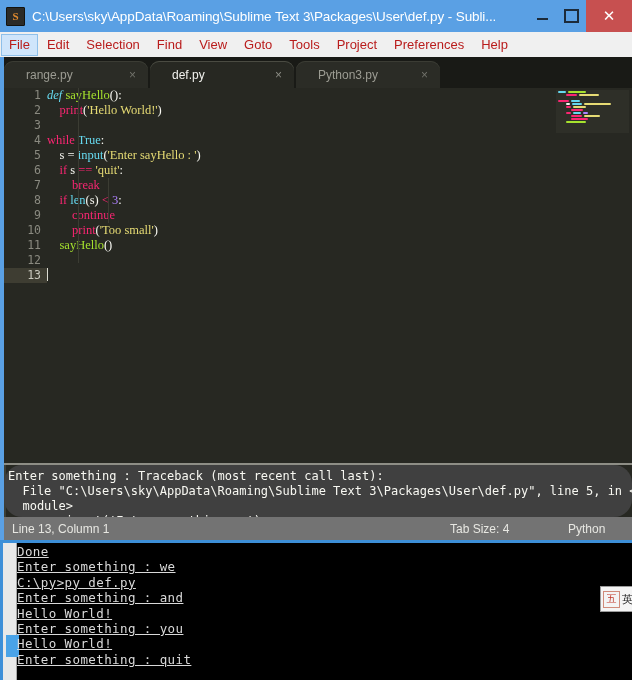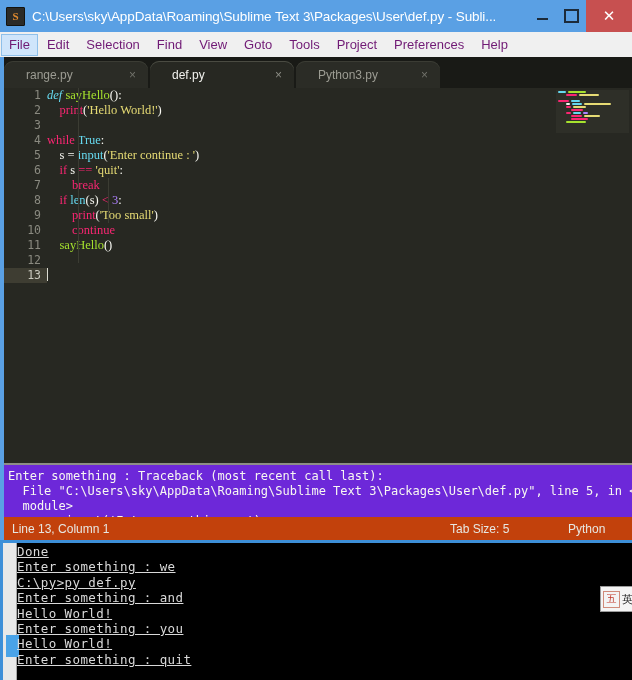--- a/index.html
+++ b/index.html
@@ -38,21 +38,21 @@
   .tb-btn .maxsq{width:11px;height:10px;border:2px solid #1c2b3a;display:block;}
   .tb-btn.close{width:46px;background:#c75050;font-size:15px;color:#fff;}
 
   
   .menubar{
     position:absolute;left:0;top:32px;width:632px;height:25px;
     background:#f0f0f0;display:flex;align-items:center;
     border-bottom:1px solid #d8d8d8;
   }
   .menu-item{
-    padding:3px 8px;font-size:13px;color:#701a75;margin-left:1px;line-height:16px;
+    padding:3px 8px;font-size:13px;color:#b91c1c;margin-left:1px;line-height:16px;
   }
   .menu-item.active{background:#cfe5fb;border:1px solid #8fc0ea;padding:2px 7px;}
 
   
   .sublime{
     position:absolute;left:0;top:57px;width:632px;height:483px;
     background:#272822;
   }
   .edge-left{position:absolute;left:0;top:0;width:4px;height:483px;background:#5aa0e4;}
 
@@ -119,32 +119,32 @@
   }
   .mm-row{height:3px;display:flex;align-items:center;margin-left:2px;}
   .mm-seg{height:2px;margin-right:2px;border-radius:1px;}
 
   
   .console-sep{
     position:absolute;left:4px;top:406px;width:628px;height:2px;background:#8e8e86;
   }
   .console{
     position:absolute;left:4px;top:408px;width:628px;height:52px;
-    background:#6d28d9;padding:4px 0 0 4px;box-sizing:border-box;
+    background:#404040;padding:4px 0 0 4px;box-sizing:border-box;border-radius:18px;
   }
   .cs-line{
     font-family:"DejaVu Sans Mono", monospace;font-size:12px;color:#f8f8f2;
     line-height:15px;white-space:pre;
   }
   .cs-bar{position:absolute;left:4px;top:408px;width:2px;height:52px;background:#3d3e36;}
 
   
   .statusbar{
     position:absolute;left:4px;top:460px;width:628px;height:23px;
-    background:#c2410c;display:flex;align-items:center;
+    background:#737373;display:flex;align-items:center;
     color:#e7e7e2;font-size:12px;
   }
   .sb-left{margin-left:8px;}
   .sb-tab{position:absolute;left:446px;}
   .sb-lang{position:absolute;left:564px;}
 
   
   .terminal{
     position:absolute;left:0;top:540px;width:632px;height:140px;
     background:#000;
@@ -247,26 +247,26 @@
       </div>
 
       <div class="code">
         <div class="indent-guide" style="left:31px;"></div>
         <div class="indent-guide" style="left:61px;top:90px;height:45px;"></div>
 
         <div class="cline"><span class="t-bi-i">def</span><span class="t-pl"> </span><span class="t-fn">sayHello</span><span class="t-pl">():</span></div>
         <div class="cline"><span class="t-pl">    </span><span class="t-kw">print</span><span class="t-pl">(</span><span class="t-str">'Hello World!'</span><span class="t-pl">)</span></div>
         <div class="cline"></div>
         <div class="cline"><span class="t-kw">while</span><span class="t-pl"> </span><span class="t-bi">True</span><span class="t-pl">:</span></div>
-        <div class="cline"><span class="t-pl">    s = </span><span class="t-bi">input</span><span class="t-pl">(</span><span class="t-str">'Enter continue : '</span><span class="t-pl">)</span></div>
+        <div class="cline"><span class="t-pl">    s = </span><span class="t-bi">input</span><span class="t-pl">(</span><span class="t-str">'Enter sayHello : '</span><span class="t-pl">)</span></div>
         <div class="cline"><span class="t-pl">    </span><span class="t-kw">if</span><span class="t-pl"> s </span><span class="t-op">==</span><span class="t-pl"> </span><span class="t-str">'quit'</span><span class="t-pl">:</span></div>
         <div class="cline"><span class="t-pl">        </span><span class="t-kw">break</span></div>
         <div class="cline"><span class="t-pl">    </span><span class="t-kw">if</span><span class="t-pl"> </span><span class="t-bi">len</span><span class="t-pl">(s) </span><span class="t-op">&lt;</span><span class="t-pl"> </span><span class="t-num">3</span><span class="t-pl">:</span></div>
+        <div class="cline"><span class="t-pl">        </span><span class="t-kw">continue</span></div>
         <div class="cline"><span class="t-pl">        </span><span class="t-kw">print</span><span class="t-pl">(</span><span class="t-str">'Too small'</span><span class="t-pl">)</span></div>
-        <div class="cline"><span class="t-pl">        </span><span class="t-kw">continue</span></div>
         <div class="cline"><span class="t-pl">    </span><span class="t-fn">sayHello</span><span class="t-pl">()</span></div>
         <div class="cline"></div>
         <div class="cline"><span class="cursor"></span></div>
       </div>
 
       <div class="minimap">
         <div class="mm-row">
             <span class="mm-seg" style="width:8px;background:#66d9ef;"></span>
             <span class="mm-seg" style="width:18px;background:#a6e22e;"></span>
           </div>
@@ -323,21 +323,21 @@
       <div class="cs-line">Enter something : Traceback (most recent call last):</div>
       <div class="cs-line">  File "C:\Users\sky\AppData\Roaming\Sublime Text 3\Packages\User\def.py", line 5, in &lt;</div>
       <div class="cs-line">  module&gt;</div>
       <div class="cs-line">    s = input('Enter something : ')</div>
       <div class="cs-line">EOFError: EOF when reading a line</div>
       <div class="cs-line">[Finished in 0.2s with exit code 1]</div>
     </div>
 
     <div class="statusbar">
       <span class="sb-left">Line 13, Column 1</span>
-      <span class="sb-tab">Tab Size: 5</span>
+      <span class="sb-tab">Tab Size: 4</span>
       <span class="sb-lang">Python</span>
     </div>
   </div>
 
   <div class="terminal">
     <div class="term-topbar"></div>
     <div class="term-leftedge"></div>
     <div class="term-scrollbar">
       <div class="term-thumb"></div>
     </div>

